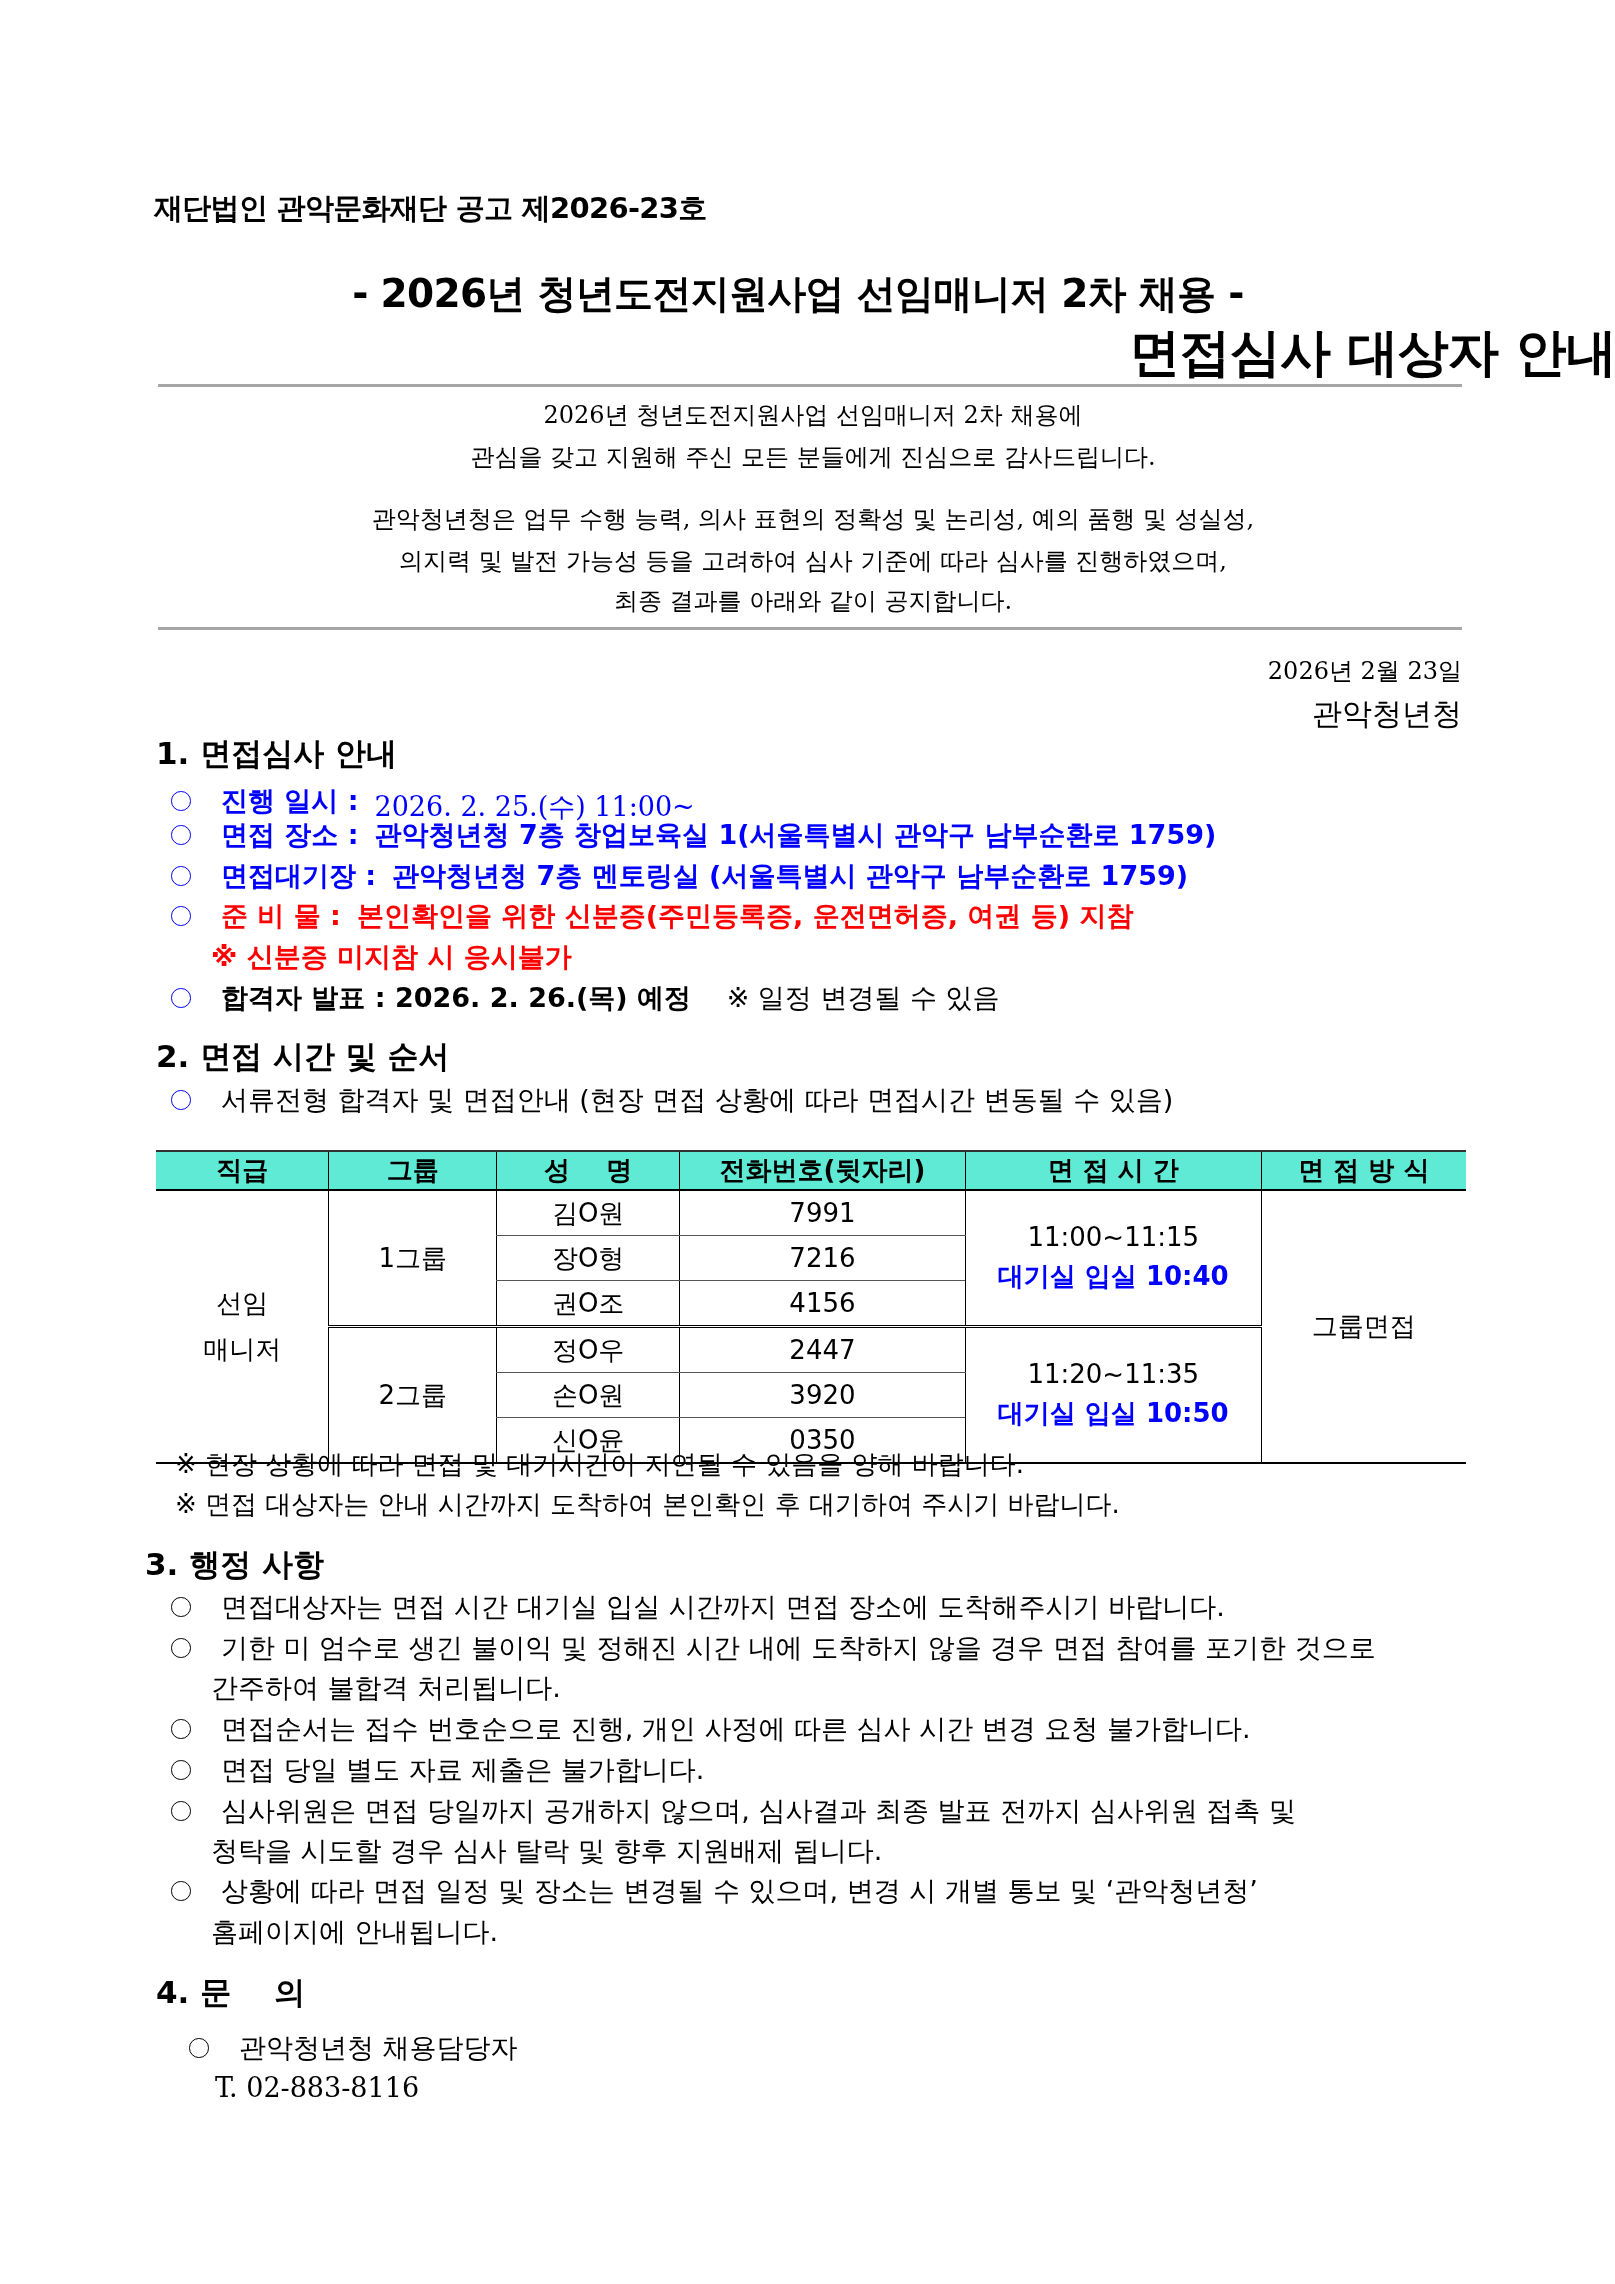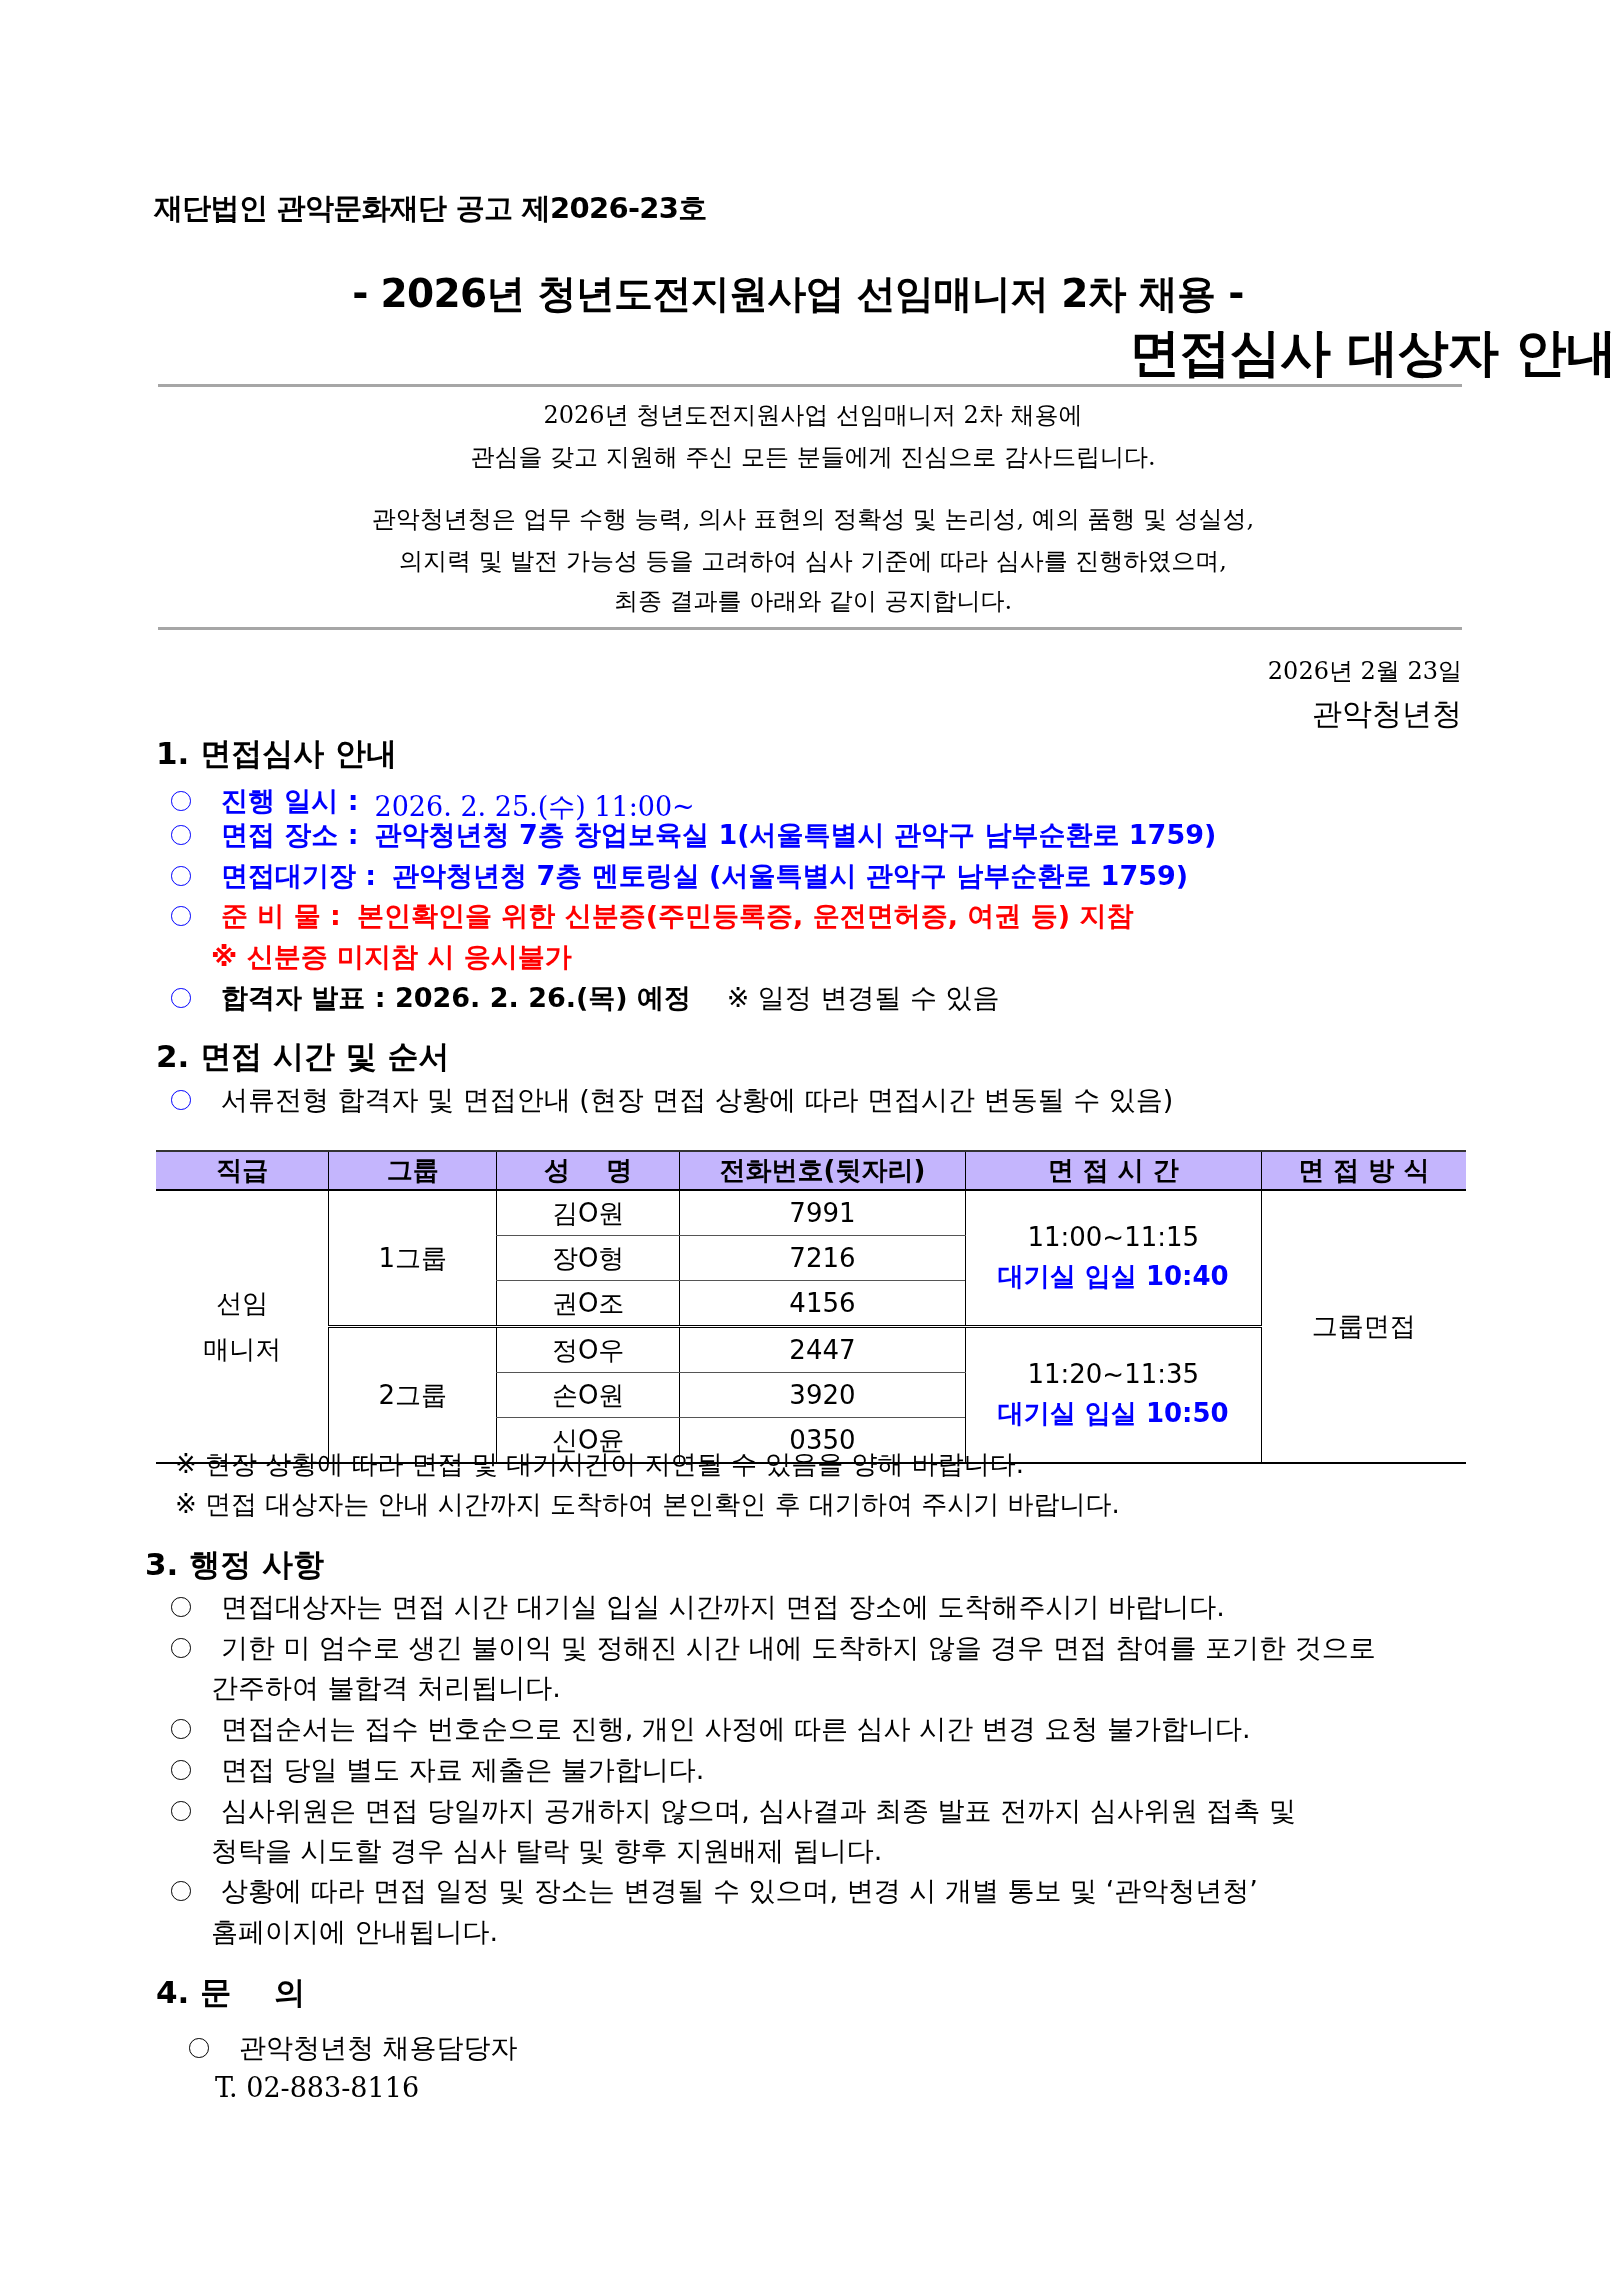--- a/index.html
+++ b/index.html
@@ -15,21 +15,21 @@
   .org { right:154px; top:694px; font-family:"DejaVu Serif","Liberation Serif",serif; font-size:30px; }
   .sec-h { font-size:31px; font-weight:bold;text-align:right; }
   .item { font-size:27px; white-space:nowrap; display:flex; align-items:center;gap:16px; }
   .circ { display:inline-block; width:19.6px; height:19.6px; border:1.3px solid #0000ff; border-radius:50%; margin-right:14.3px; box-sizing:border-box; flex:none; }
   .circ.k { border-color:#000; }
   .blue { color:#0000ff; }
   .red { color:#ff0000; }
   .b { font-weight:bold; }
   .serif { font-family:"DejaVu Serif","Liberation Serif",serif;margin-top:12px; }
   table.sched { position:absolute; left:156px; top:1150px; width:1310px; border-collapse:collapse; font-size:26px; }
-  table.sched th { background:#c4b5fd; font-weight:bold; height:33px; border-top:2px solid #333; border-bottom:2px solid #000; border-left:1.3px solid #000;margin-left:8px; }
+  table.sched th { background:#5eead4; font-weight:bold; height:33px; border-top:2px solid #333; border-bottom:2px solid #000; border-left:1.3px solid #000;margin-left:8px; }
   table.sched th:first-child { border-left:none; }
   table.sched td { text-align:center; height:42px; border-left:1.3px solid #000; border-bottom:0.7px solid #555; }
   table.sched td.first { border-left:none; }
   table.sched tr.g2top td { border-top:3.9px double #000; }
   table.sched tr.last td, table.sched td.span-all { border-bottom:2px solid #000; }
   .time-range { font-size:26px; }
   .wait { color:#0000ff; font-weight:bold; font-size:26px; margin-top:6.5px; }
   .note { font-size:26px; white-space:nowrap; }
 </style>
 </head>

